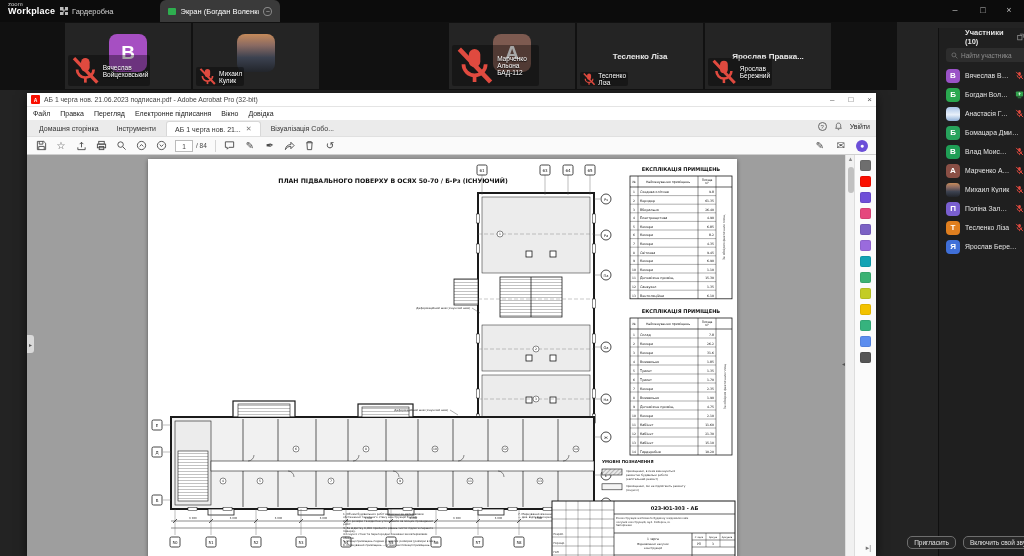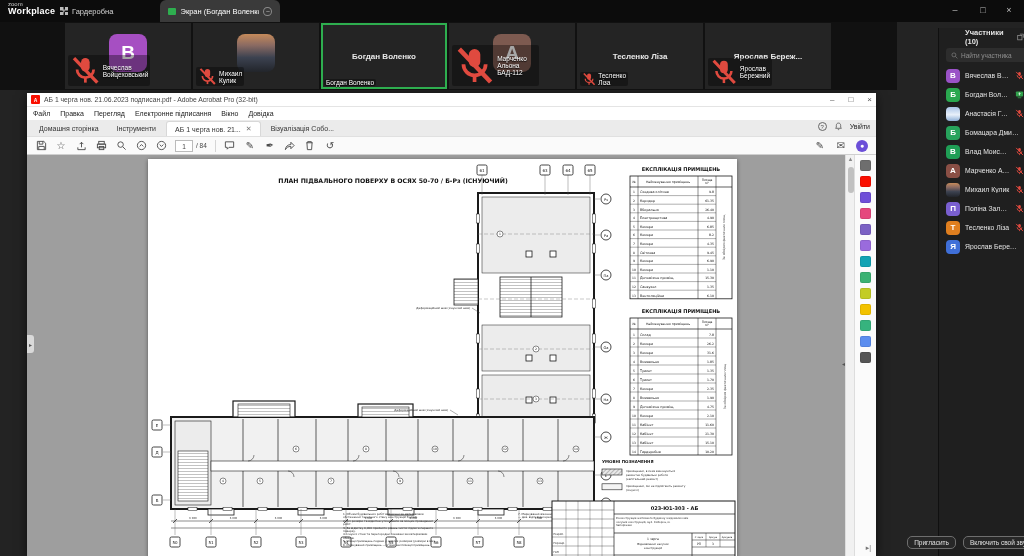--- a/index.html
+++ b/index.html
@@ -145,26 +145,20 @@
         <div class="nametag">
           <svg viewBox="0 0 10 10">
             <rect x="3.6" y="1" width="2.8" height="4.4" rx="1.4" fill="#e04a3f"></rect>
             <path d="M2.3 4.7a2.7 2.7 0 0 0 5.4 0" stroke="#e04a3f" fill="none" stroke-width=".9"></path>
             <line x1="5" y1="7.4" x2="5" y2="9" stroke="#e04a3f" stroke-width=".9"></line>
             <line x1="1.3" y1="1" x2="8.9" y2="9" stroke="#e04a3f" stroke-width="1.1"></line>
           </svg>
           <span>Михаил Кулик</span>
         </div>
       </div>
-      <div class="tile active" style="left: 321px;">
-        <div class="center-name">Богдан Воленко</div>
-        <div class="nametag">
-          <span>Богдан Воленко</span>
-        </div>
-      </div>
       <div class="tile" style="left: 449px;">
         <div class="avatar" style="background:#7d5a50">А</div>
         <div class="nametag">
           <svg viewBox="0 0 10 10">
             <rect x="3.6" y="1" width="2.8" height="4.4" rx="1.4" fill="#e04a3f"></rect>
             <path d="M2.3 4.7a2.7 2.7 0 0 0 5.4 0" stroke="#e04a3f" fill="none" stroke-width=".9"></path>
             <line x1="5" y1="7.4" x2="5" y2="9" stroke="#e04a3f" stroke-width=".9"></line>
             <line x1="1.3" y1="1" x2="8.9" y2="9" stroke="#e04a3f" stroke-width="1.1"></line>
           </svg>
           <span>Марченко Альона БАД-112</span>
@@ -176,21 +170,21 @@
           <svg viewBox="0 0 10 10">
             <rect x="3.6" y="1" width="2.8" height="4.4" rx="1.4" fill="#e04a3f"></rect>
             <path d="M2.3 4.7a2.7 2.7 0 0 0 5.4 0" stroke="#e04a3f" fill="none" stroke-width=".9"></path>
             <line x1="5" y1="7.4" x2="5" y2="9" stroke="#e04a3f" stroke-width=".9"></line>
             <line x1="1.3" y1="1" x2="8.9" y2="9" stroke="#e04a3f" stroke-width="1.1"></line>
           </svg>
           <span>Тесленко Ліза</span>
         </div>
       </div>
       <div class="tile" style="left: 705px;">
-        <div class="center-name">Ярослав Береж...</div>
+        <div class="center-name">Ярослав Правка...</div>
         <div class="nametag">
           <svg viewBox="0 0 10 10">
             <rect x="3.6" y="1" width="2.8" height="4.4" rx="1.4" fill="#e04a3f"></rect>
             <path d="M2.3 4.7a2.7 2.7 0 0 0 5.4 0" stroke="#e04a3f" fill="none" stroke-width=".9"></path>
             <line x1="5" y1="7.4" x2="5" y2="9" stroke="#e04a3f" stroke-width=".9"></line>
             <line x1="1.3" y1="1" x2="8.9" y2="9" stroke="#e04a3f" stroke-width="1.1"></line>
           </svg>
           <span>Ярослав Бережний</span>
         </div>
       </div>

